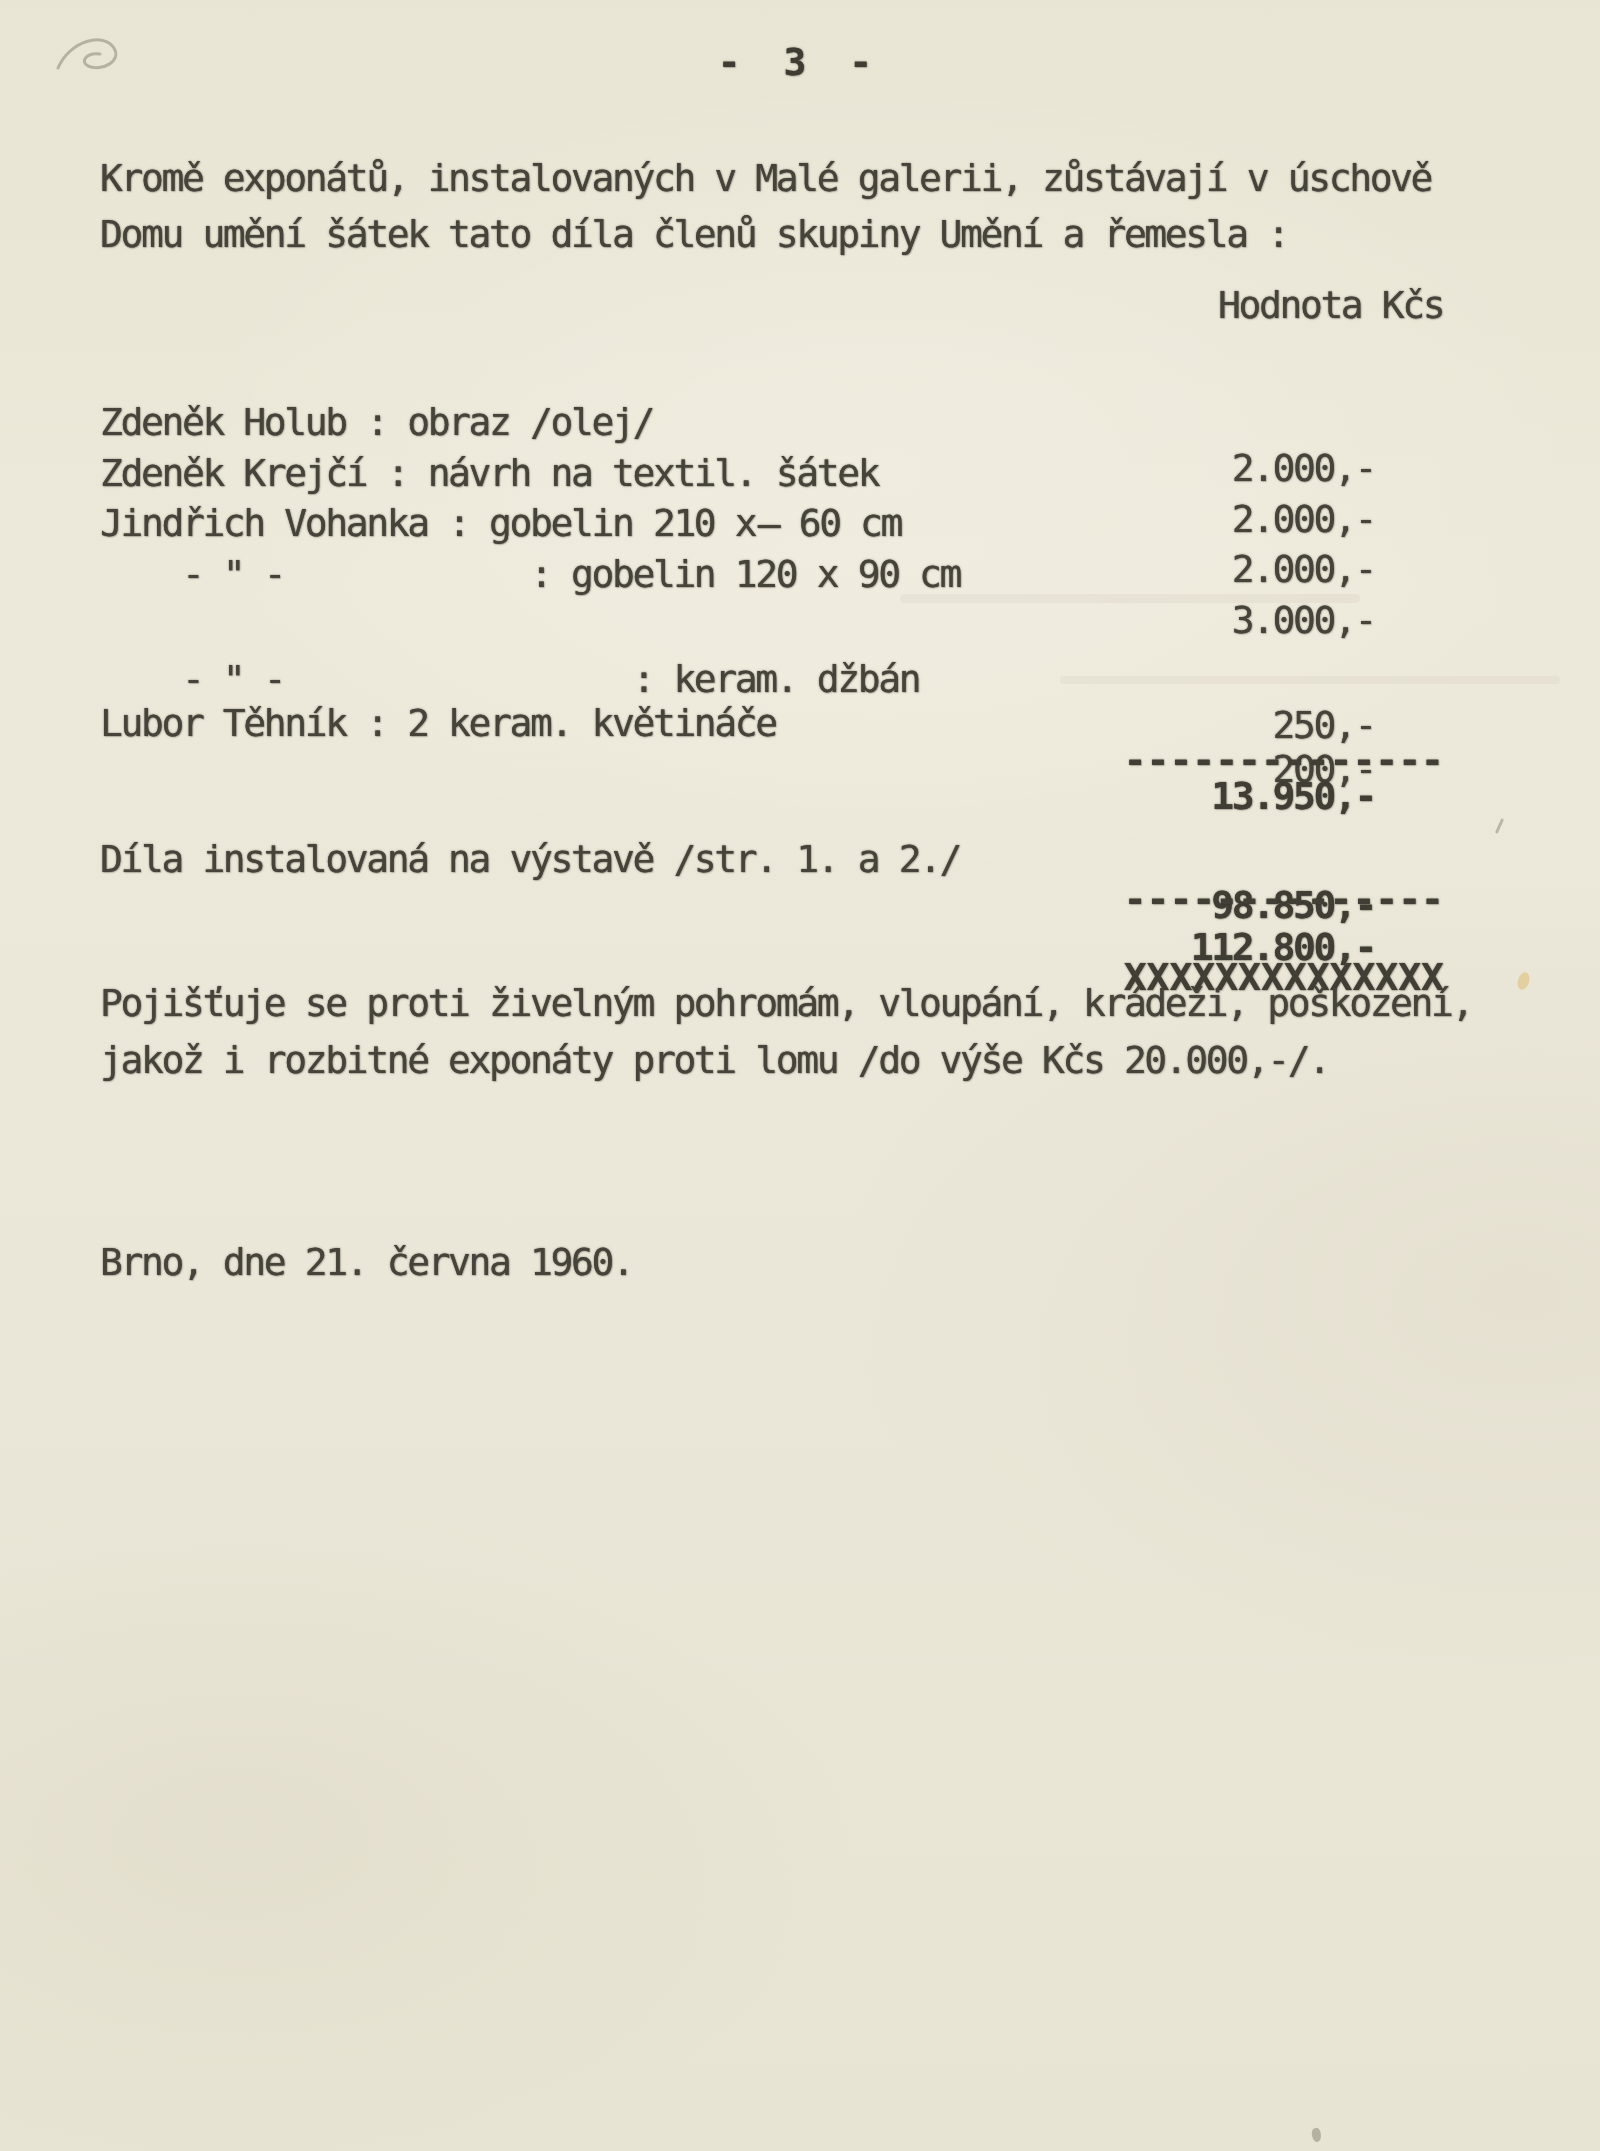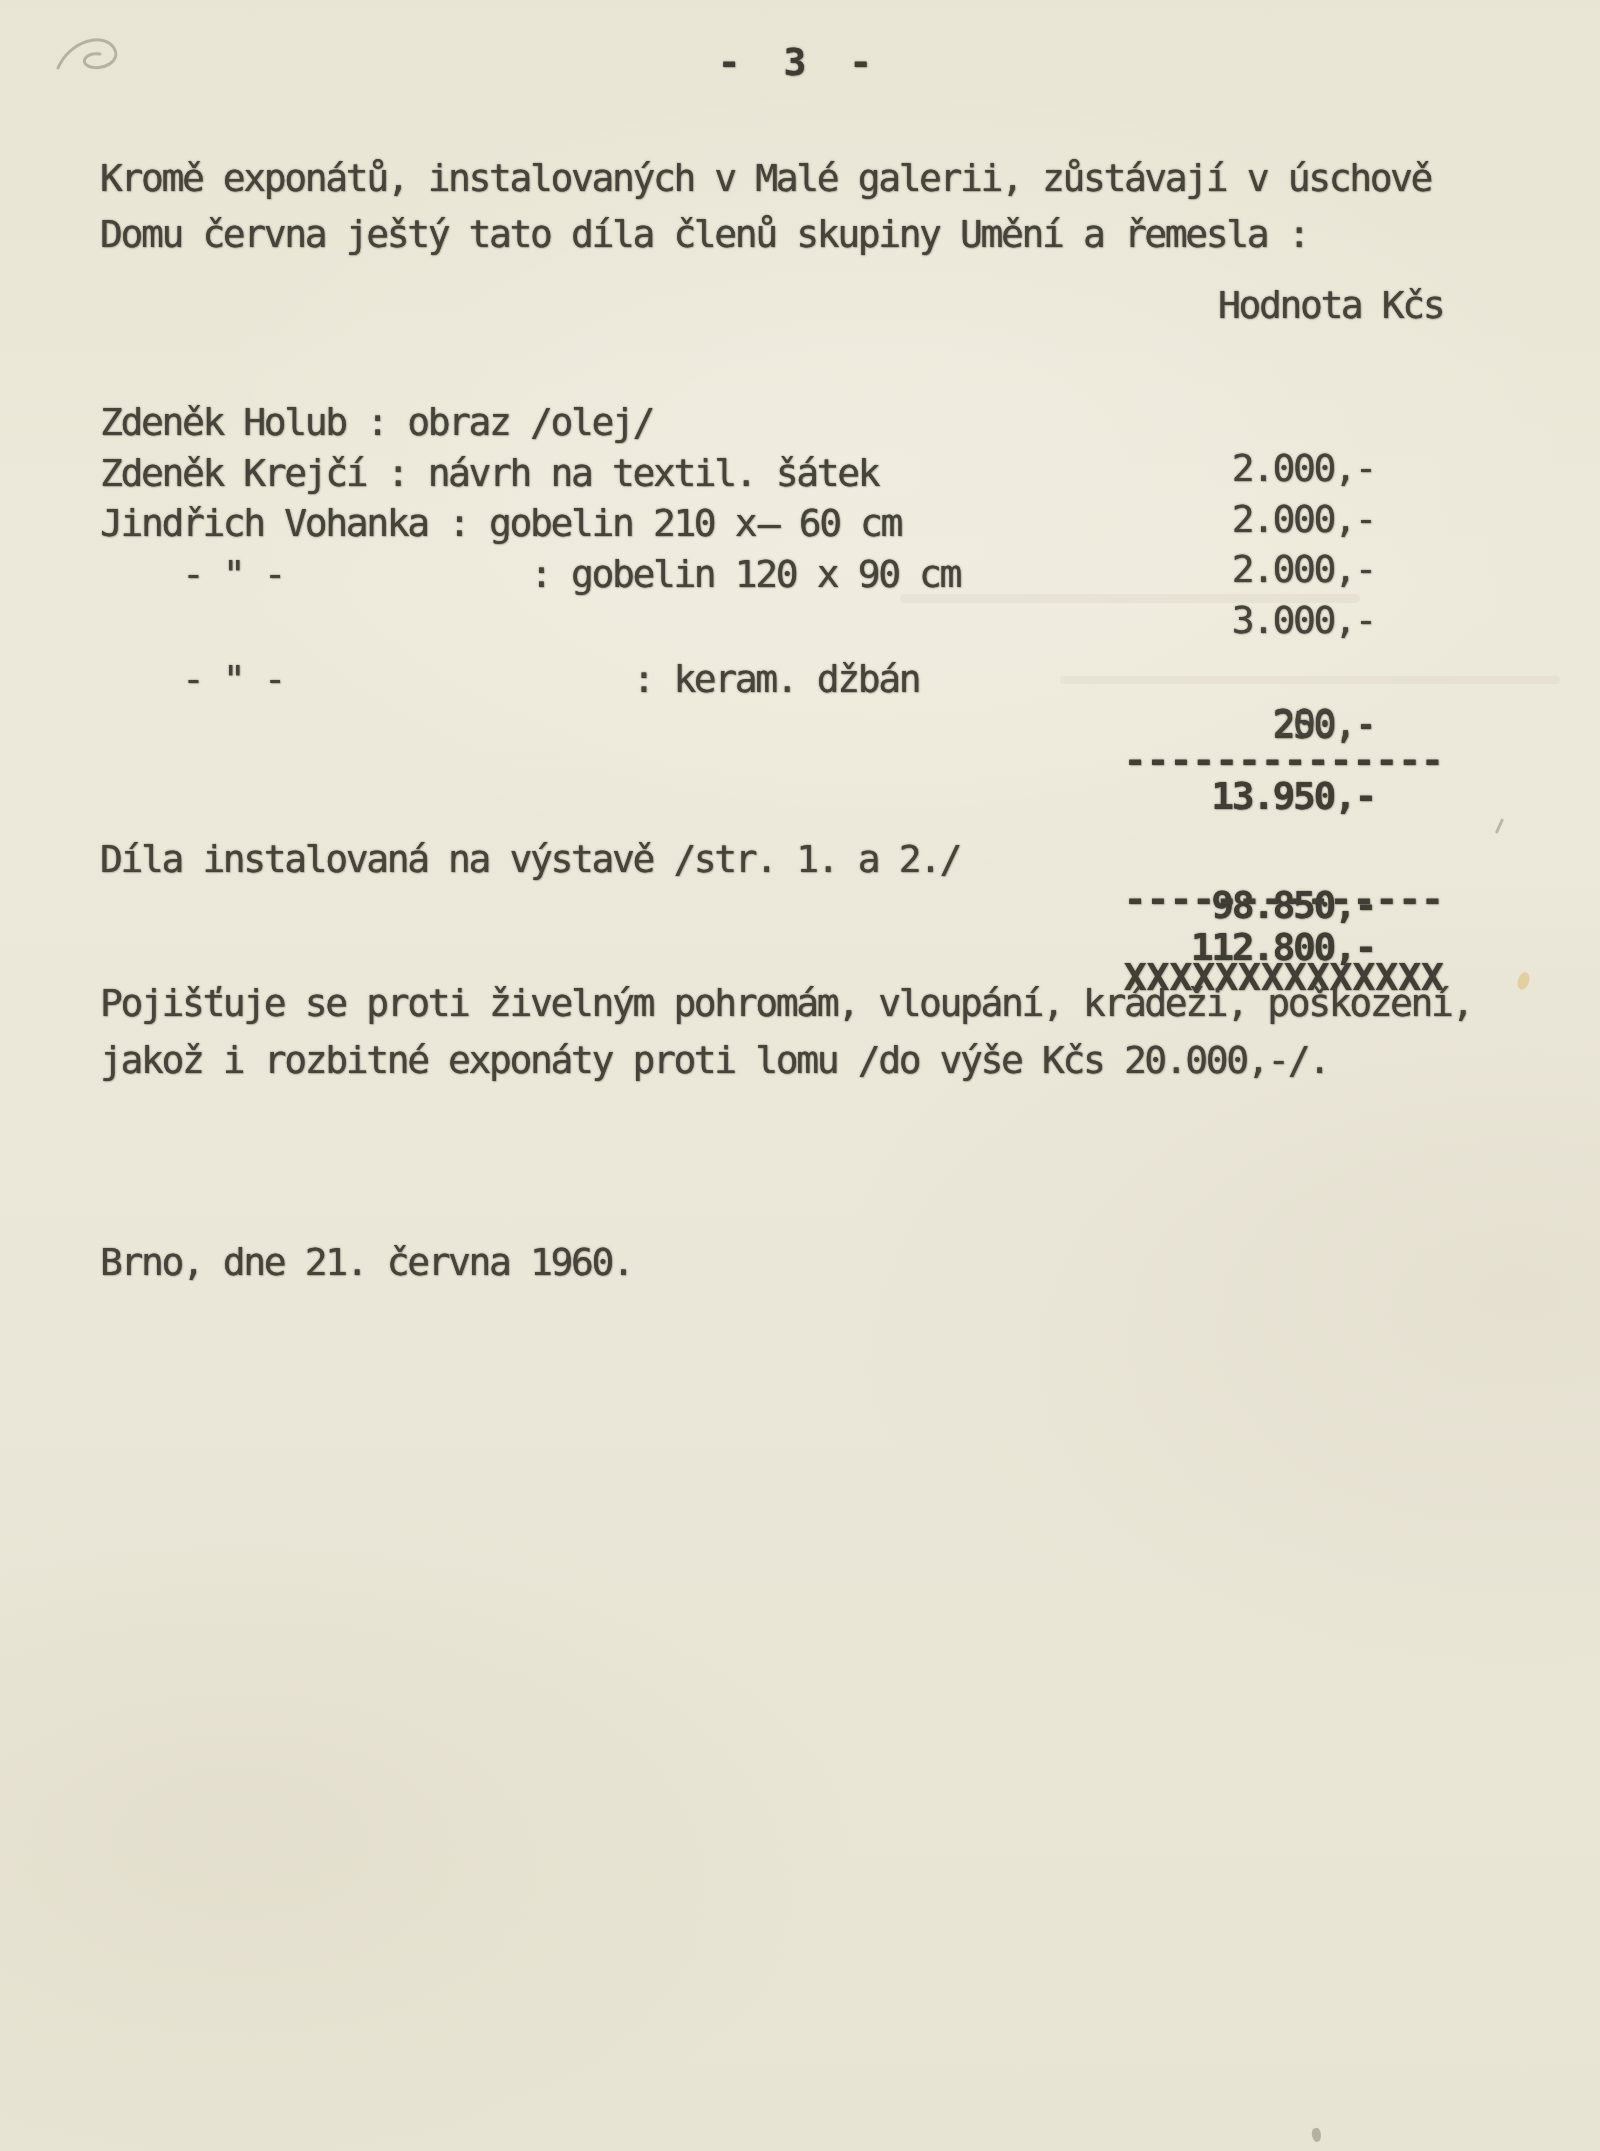--- a/index.html
+++ b/index.html
@@ -48,21 +48,21 @@
 <body>
 
 <div class="sheet">
 
   <svg class="pencil" width="130" height="58" viewBox="0 0 130 58">
     <path d="M6 40 C 18 12, 52 4, 62 20 C 70 33, 50 44, 36 38 C 28 34, 34 24, 48 26" fill="none" stroke="#8d8778" stroke-width="3" stroke-linecap="round"></path>
   </svg>
 
   <div class="pgnum">- 3 -</div>
 
-  <div class="para" style="top:150px;"><span>Kromě exponátů, instalovaných v Malé galerii, zůstávají v úschově</span><br><span>Domu června ještý tato díla členů skupiny Umění a řemesla :</span></div>
+  <div class="para" style="top:150px;"><span>Kromě exponátů, instalovaných v Malé galerii, zůstávají v úschově</span><br><span>Domu umění šátek tato díla členů skupiny Umění a řemesla :</span></div>
 
   <div class="colhead">Hodnota Kčs</div>
 
   <div class="line" style="top:353px;">
     <span class="lbl">Zdeněk Holub : obraz /olej/</span>
     <span class="val">2.000,-</span>
   </div>
   <div class="line" style="top:404px;">
     <span class="lbl">Zdeněk Krejčí : návrh na textil. šátek</span>
     <span class="val">2.000,-</span>
@@ -73,20 +73,21 @@
   </div>
   <div class="line" style="top:505px;">
     <span class="lbl">    - " -            : gobelin 120 x 90 cm</span>
     <span class="val">3.000,-</span>
   </div>
   <div class="line" style="top:610px;">
     <span class="lbl">    - " -                 : keram. džbán</span>
     <span class="val">250,-</span>
   </div>
   <div class="line" style="top:654px;">
+    <span class="lbl">Lubor Těhník : 2 keram. květináče</span>
     <span class="val">200,-</span>
   </div>
 
   <div class="line" style="top:691px;">
     <span class="sep">--------------</span>
   </div>
 
   <div class="line" style="top:727px;padding-left:16px;">
     <span class="val strong">13.950,-</span>
   </div>

